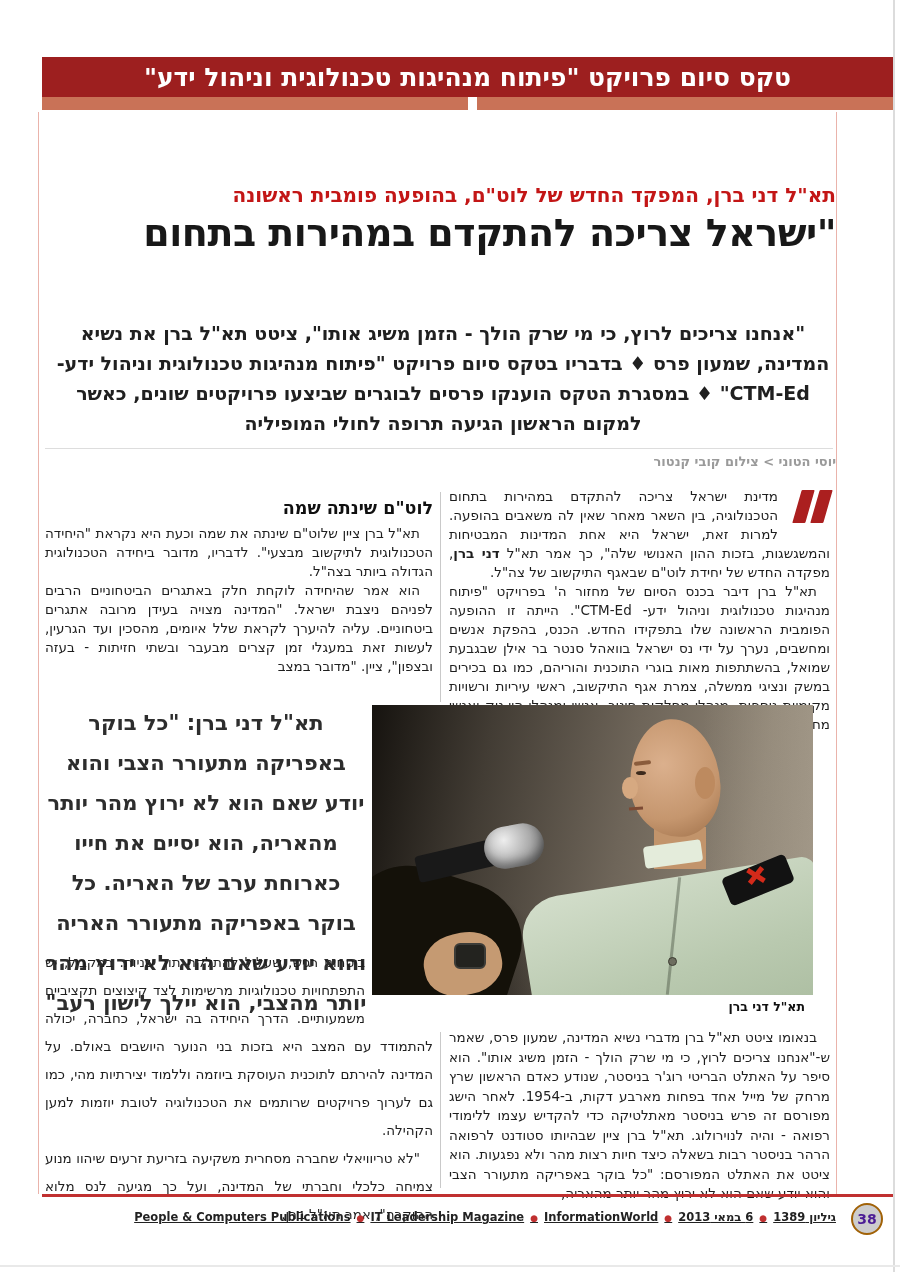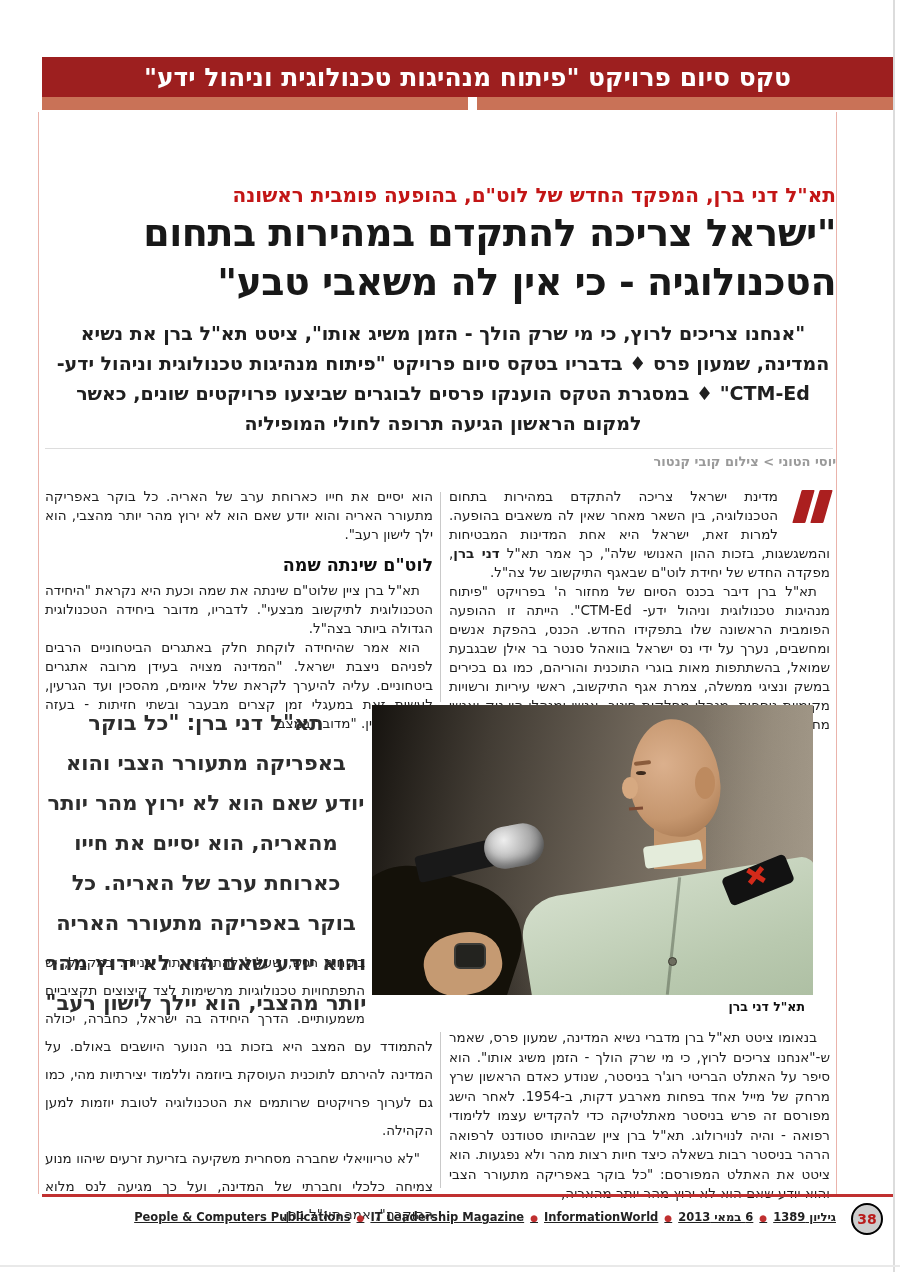--- a/index.html
+++ b/index.html
@@ -85,56 +85,54 @@
   .ph-mic-head{left:112px;top:120px;width:60px;height:42px;border-radius:21px;
     background:radial-gradient(circle at 35% 32%,#eeeeee,#aaaaaa 55%,#707070 90%);
     transform:rotate(-11deg);box-shadow:inset 0 -6px 10px rgba(0,0,0,.35);}
   .caption{left:372px;top:999px;width:433px;direction:rtl;text-align:right;
     font-size:12.5px;font-weight:bold;color:#101010;}
   
   .rule-red{left:42px;top:1194px;width:851px;height:3px;background:#c03030;}
   .footer{right:64px;top:1210px;direction:rtl;font-size:11.5px;color:#222;font-weight:bold;text-decoration:underline;}
   .footer .dot{color:#c03030;padding:0 6px;font-size:9px;}
   .page-badge{left:851px;top:1203px;width:28px;height:28px;border-radius:50%;
-    background:#cdcdcd;border:2px solid #000000;color:#b91c1c;font-weight:bold;
+    background:#cdcdcd;border:2px solid #a16207;color:#4c1d95;font-weight:bold;
     font-size:14px;line-height:28px;text-align:center;}
 </style>
 </head>
 <body>
 
 <div class="abs header-bar">טקס סיום פרויקט "פיתוח מנהיגות טכנולוגית וניהול ידע"</div>
 <div class="abs salmon-strip"></div>
 <div class="abs strip-notch"></div>
 
 <div class="abs vline vline-left"></div>
 <div class="abs vline vline-right"></div>
 <div class="abs edge-right"></div>
 <div class="abs edge-bottom"></div>
 
 <div class="abs kicker">תא"ל דני ברן, המפקד החדש של לוט"ם, בהופעה פומבית ראשונה</div>
 <div class="abs headline">
   <span>"ישראל צריכה להתקדם במהירות בתחום</span><br>
-  <span>הטכנולוגיה - כי אין לה משאבי טבע"</span>
 </div>
 <div class="abs subhead">"אנחנו צריכים לרוץ, כי מי שרק הולך - הזמן משיג אותו", ציטט תא"ל ברן את נשיא המדינה, שמעון פרס ♦ בדבריו בטקס סיום פרויקט "פיתוח מנהיגות טכנולוגית וניהול ידע- CTM-Ed" ♦ במסגרת הטקס הוענקו פרסים לבוגרים שביצעו פרויקטים שונים, כאשר למקום הראשון הגיעה תרופה לחולי המופיליה</div>
 
 <div class="abs rule-top"></div>
 <div class="abs byline">יוסי הטוני &gt; צילום קובי קנטור</div>
 
 <div class="abs body-col col-tr">
   <div class="qmark"><i></i><i></i></div>
   <p><span>מדינת ישראל צריכה להתקדם במהירות בתחום הטכנולוגיה, בין השאר מאחר שאין לה משאבים בהופעה. למרות זאת, ישראל היא אחת המדינות המבטיחות והמשגשגות, בזכות ההון האנושי שלה", כך אמר תא"ל </span><b>דני ברן</b><span>, מפקדה החדש של יחידת לוט"ם שבאגף התיקשוב של צה"ל.</span></p>
   <p class="ind">תא"ל ברן דיבר בכנס הסיום של מחזור ה' בפרויקט "פיתוח מנהיגות טכנולוגית וניהול ידע- CTM-Ed". הייתה זו ההופעה הפומבית הראשונה שלו בתפקידו החדש. הכנס, בהפקת אנשים ומחשבים, נערך על ידי נס ישראל בוואהל סנטר בר אילן שבגבעת שמואל, בהשתתפות מאות בוגרי התוכנית והוריהם, כמו גם בכירים במשק ונציגי ממשלה, צמרת אגף התיקשוב, ראשי עיריות ורשויות מקומיות נוספות, מנהלי מחלקות חינוך, אנשי ומנהלי היי-טק ואנשי מחקר ופיתוח.</p>
 </div>
 
 <div class="abs divider div-top"></div>
 <div class="abs divider div-bottom"></div>
 
 <div class="abs body-col col-tl">
-  <p>הוא יסיים את חייו כארוחת ערב של האריה. כל בוקר באפריקה מתעורר האריה והוא יודע שאם הוא לא ירוץ מהר יותר מהצבי, הוא ילך לישון רעב".</p>
   <div class="subheading2">לוט"ם שינתה שמה</div>
   <p class="ind">תא"ל ברן ציין שלוט"ם שינתה את שמה וכעת היא נקראת "היחידה הטכנולוגית לתיקשוב מבצעי". לדבריו, מדובר ביחידה הטכנולוגית הגדולה ביותר בצה"ל.</p>
   <p class="ind">הוא אמר שהיחידה לוקחת חלק באתגרים הביטחוניים הרבים לפניהם ניצבת ישראל. "המדינה מצויה בעידן מרובה אתגרים ביטחוניים. עליה להיערך לקראת שלל איומים, מהסכין ועד הגרעין, לעשות זאת במעגלי זמן קצרים מבעבר ובשתי חזיתות - בעזה ובצפון", ציין. "מדובר במצב</p>
 </div>
 
 <div class="abs pullquote">תא"ל דני ברן: "כל בוקר באפריקה מתעורר הצבי והוא יודע שאם הוא לא ירוץ מהר יותר מהאריה, הוא יסיים את חייו כארוחת ערב של האריה. כל בוקר באפריקה מתעורר האריה והוא יודע שאם הוא לא ירוץ מהר יותר מהצבי, הוא יילך לישון רעב"</div>
 
 <div class="abs photo">
   <div class="ph-band"></div>
   <div class="ph-dark"></div>

